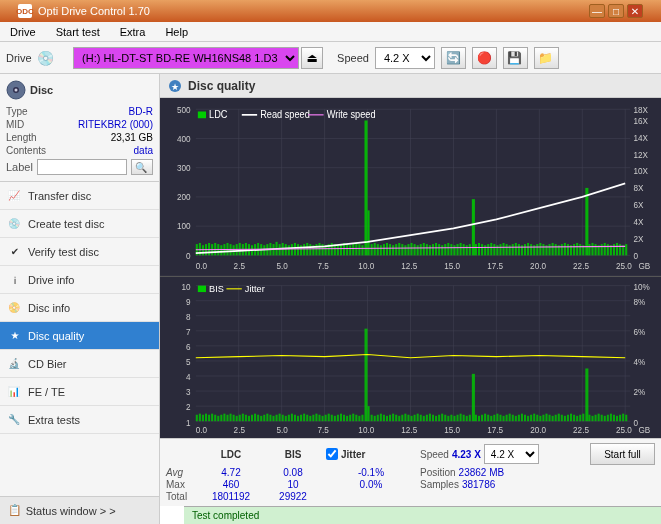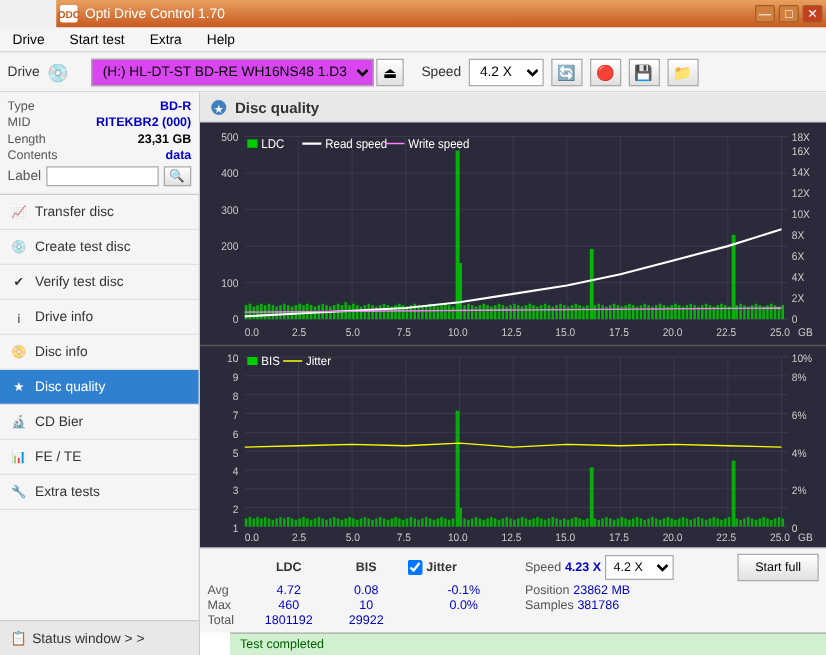--- a/index.html
+++ b/index.html
@@ -6,23 +6,22 @@
     body { font-family: 'Segoe UI', Tahoma, sans-serif; font-size: 11px; background: #f0f0f0; width: 661px; height: 524px; overflow: hidden; }
 
     
     .title-bar {
       background: linear-gradient(to bottom, #e8a060, #c85820);
       color: white;
       height: 22px;
       display: flex;
       align-items: center;
       justify-content: space-between;
-      padding: 0 3px;
+      padding: 0 18px;
       font-size: 11px;
-      margin-left: 45px;
     }
     .title-bar-left { display: flex; align-items: center; gap: 6px; }
     .title-bar-icon { width: 14px; height: 14px; background: #fff; border-radius: 2px; display: flex; align-items: center; justify-content: center; font-size: 8px; color: #c85820; font-weight: bold; }
     .title-bar-buttons { display: flex; gap: 3px; }
     .title-btn { width: 16px; height: 14px; background: #d08040; border: 1px solid #a06020; border-radius: 2px; display: flex; align-items: center; justify-content: center; font-size: 10px; color: white; cursor: pointer; }
 
     
     .menu-bar {
       background: #f5f5f5;
       border-bottom: 1px solid #ccc;
@@ -100,21 +99,21 @@
     .disc-panel-header {
       display: flex;
       align-items: center;
       gap: 4px;
       margin-bottom: 6px;
     }
     .disc-icon { width: 20px; height: 20px; }
     .disc-title { font-size: 11px; font-weight: bold; color: #333; }
     .disc-info-row { display: flex; justify-content: space-between; margin-bottom: 2px; font-size: 10px; }
     .disc-info-label { color: #555; }
-    .disc-info-value { color: #0000cc; font-weight: bold; }
+    .disc-info-value { color: #0000cc; font-weight: normal; }
     .disc-info-value.black { color: #000; }
     .label-row { display: flex; align-items: center; gap: 4px; margin-top: 3px; }
     .label-input {
       border: 1px solid #aaa;
       height: 16px;
       font-size: 10px;
       width: 90px;
       padding: 0 2px;
     }
 
@@ -286,20 +285,28 @@
   <div class="toolbar-btn">🔴</div>
   <div class="toolbar-btn">💾</div>
   <div class="toolbar-btn">📁</div>
 </div>
 
 <div class="main-layout">
 
   <div class="sidebar">
 
     <div class="disc-panel">
+      <div class="disc-panel-header">
+        <svg class="disc-icon" viewBox="0 0 20 20">
+          <circle cx="10" cy="10" r="9" fill="#607090" stroke="#405070" stroke-width="1"></circle>
+          <circle cx="10" cy="10" r="3" fill="#303050"></circle>
+          <circle cx="10" cy="10" r="1.5" fill="#d0d0e0"></circle>
+        </svg>
+        <span class="disc-title">Disc</span>
+      </div>
       <div class="disc-info-row">
         <span class="disc-info-label">Type</span>
         <span class="disc-info-value">BD-R</span>
       </div>
       <div class="disc-info-row">
         <span class="disc-info-label">MID</span>
         <span class="disc-info-value">RITEKBR2 (000)</span>
       </div>
       <div class="disc-info-row">
         <span class="disc-info-label">Length</span>
@@ -821,21 +828,21 @@
           <span style="font-size:10px; color:#555;">Speed</span>
           <span style="font-size:10px; color:#0000cc; font-weight:bold;">4.23 X</span>
           <select class="stats-speed-select">
             <option>4.2 X</option>
           </select>
         </div>
         <button class="btn-start">Start full</button>
       </div>
 
       <div style="display:flex; align-items:center; gap:4px; margin-bottom:1px;">
-        <div style="width:32px; font-size:10px; color:#555;">Avg</div>
+        <div style="width:32px; font-size:10px; color:#555;font-style:italic;">Avg</div>
         <div style="width:58px; text-align:center; font-size:10px; color:#0000cc;">4.72</div>
         <div style="width:58px; text-align:center; font-size:10px; color:#0000cc;">0.08</div>
         <div style="width:90px; text-align:center; font-size:10px; color:#0000cc;">-0.1%</div>
         <div style="display:flex; align-items:center; gap:3px; flex:1;">
           <span style="font-size:10px; color:#555;">Position</span>
           <span style="font-size:10px; color:#0000cc;">23862 MB</span>
         </div>
       </div>
 
       <div style="display:flex; align-items:center; gap:4px; margin-bottom:1px;">

